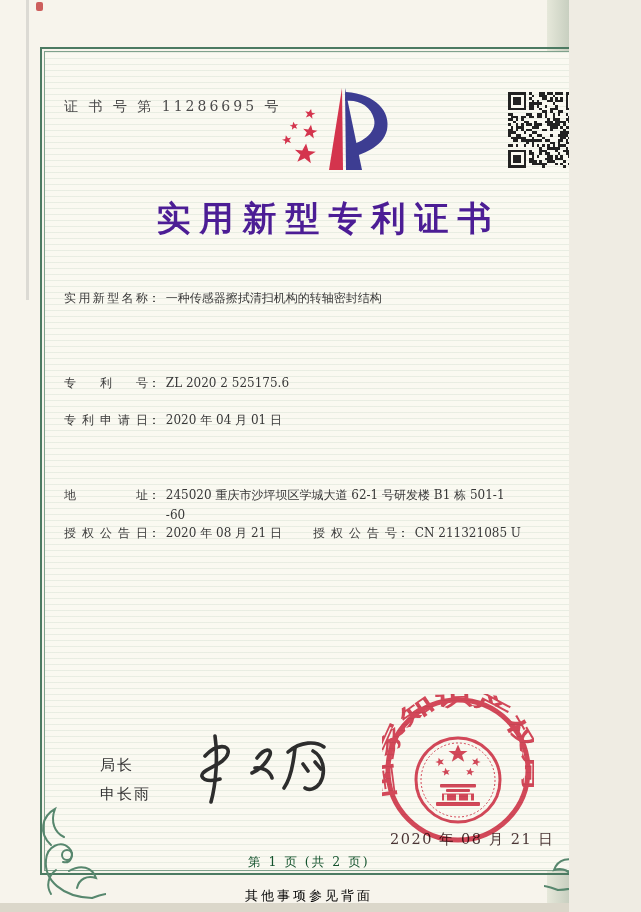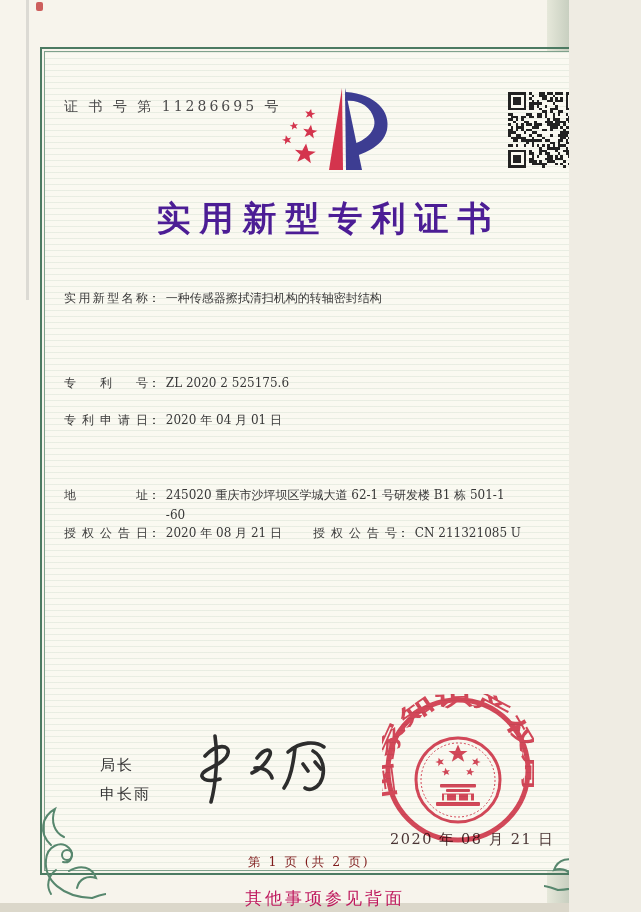--- a/index.html
+++ b/index.html
@@ -44,22 +44,22 @@
     line-height:21px; text-align:justify; color:#3f3f3f; }
   .paras p { text-indent:2em; margin-bottom:2px; }
 
   .director { position:absolute; left:64px; top:751px; font-size:15px;
     line-height:29px; color:#333; letter-spacing:2px;margin-left:36px; }
 
   .sig { position:absolute; left:175px; top:726px; }
   .seal { position:absolute; left:382px; top:694px; mix-blend-mode:multiply; opacity:.92; }
   .seal-date { left:390px; top:830px; font-size:14.5px; letter-spacing:1.5px; color:#4a3434; }
 
-  .page-info { left:248px; top:854px; font-size:12.5px; letter-spacing:2px; color:#7f1d1d; }
-  .back-note { left:245px; top:887px; font-size:17px; letter-spacing:3px; color:#be185d; }
+  .page-info { left:248px; top:854px; font-size:12.5px; letter-spacing:2px; color:#14532d; }
+  .back-note { left:245px; top:887px; font-size:13px; letter-spacing:3px; color:#000000; }
 
   .ornament { position:absolute; }
   .orn-bl { left:20px; top:800px; }
   .orn-br { left:544px; top:792px; transform:scaleX(-1); }
 
   .logo { position:absolute; left:250px; top:74px; }
   .qr { position:absolute; left:508px; top:92px; }
 </style>
 </head>
 <body>

